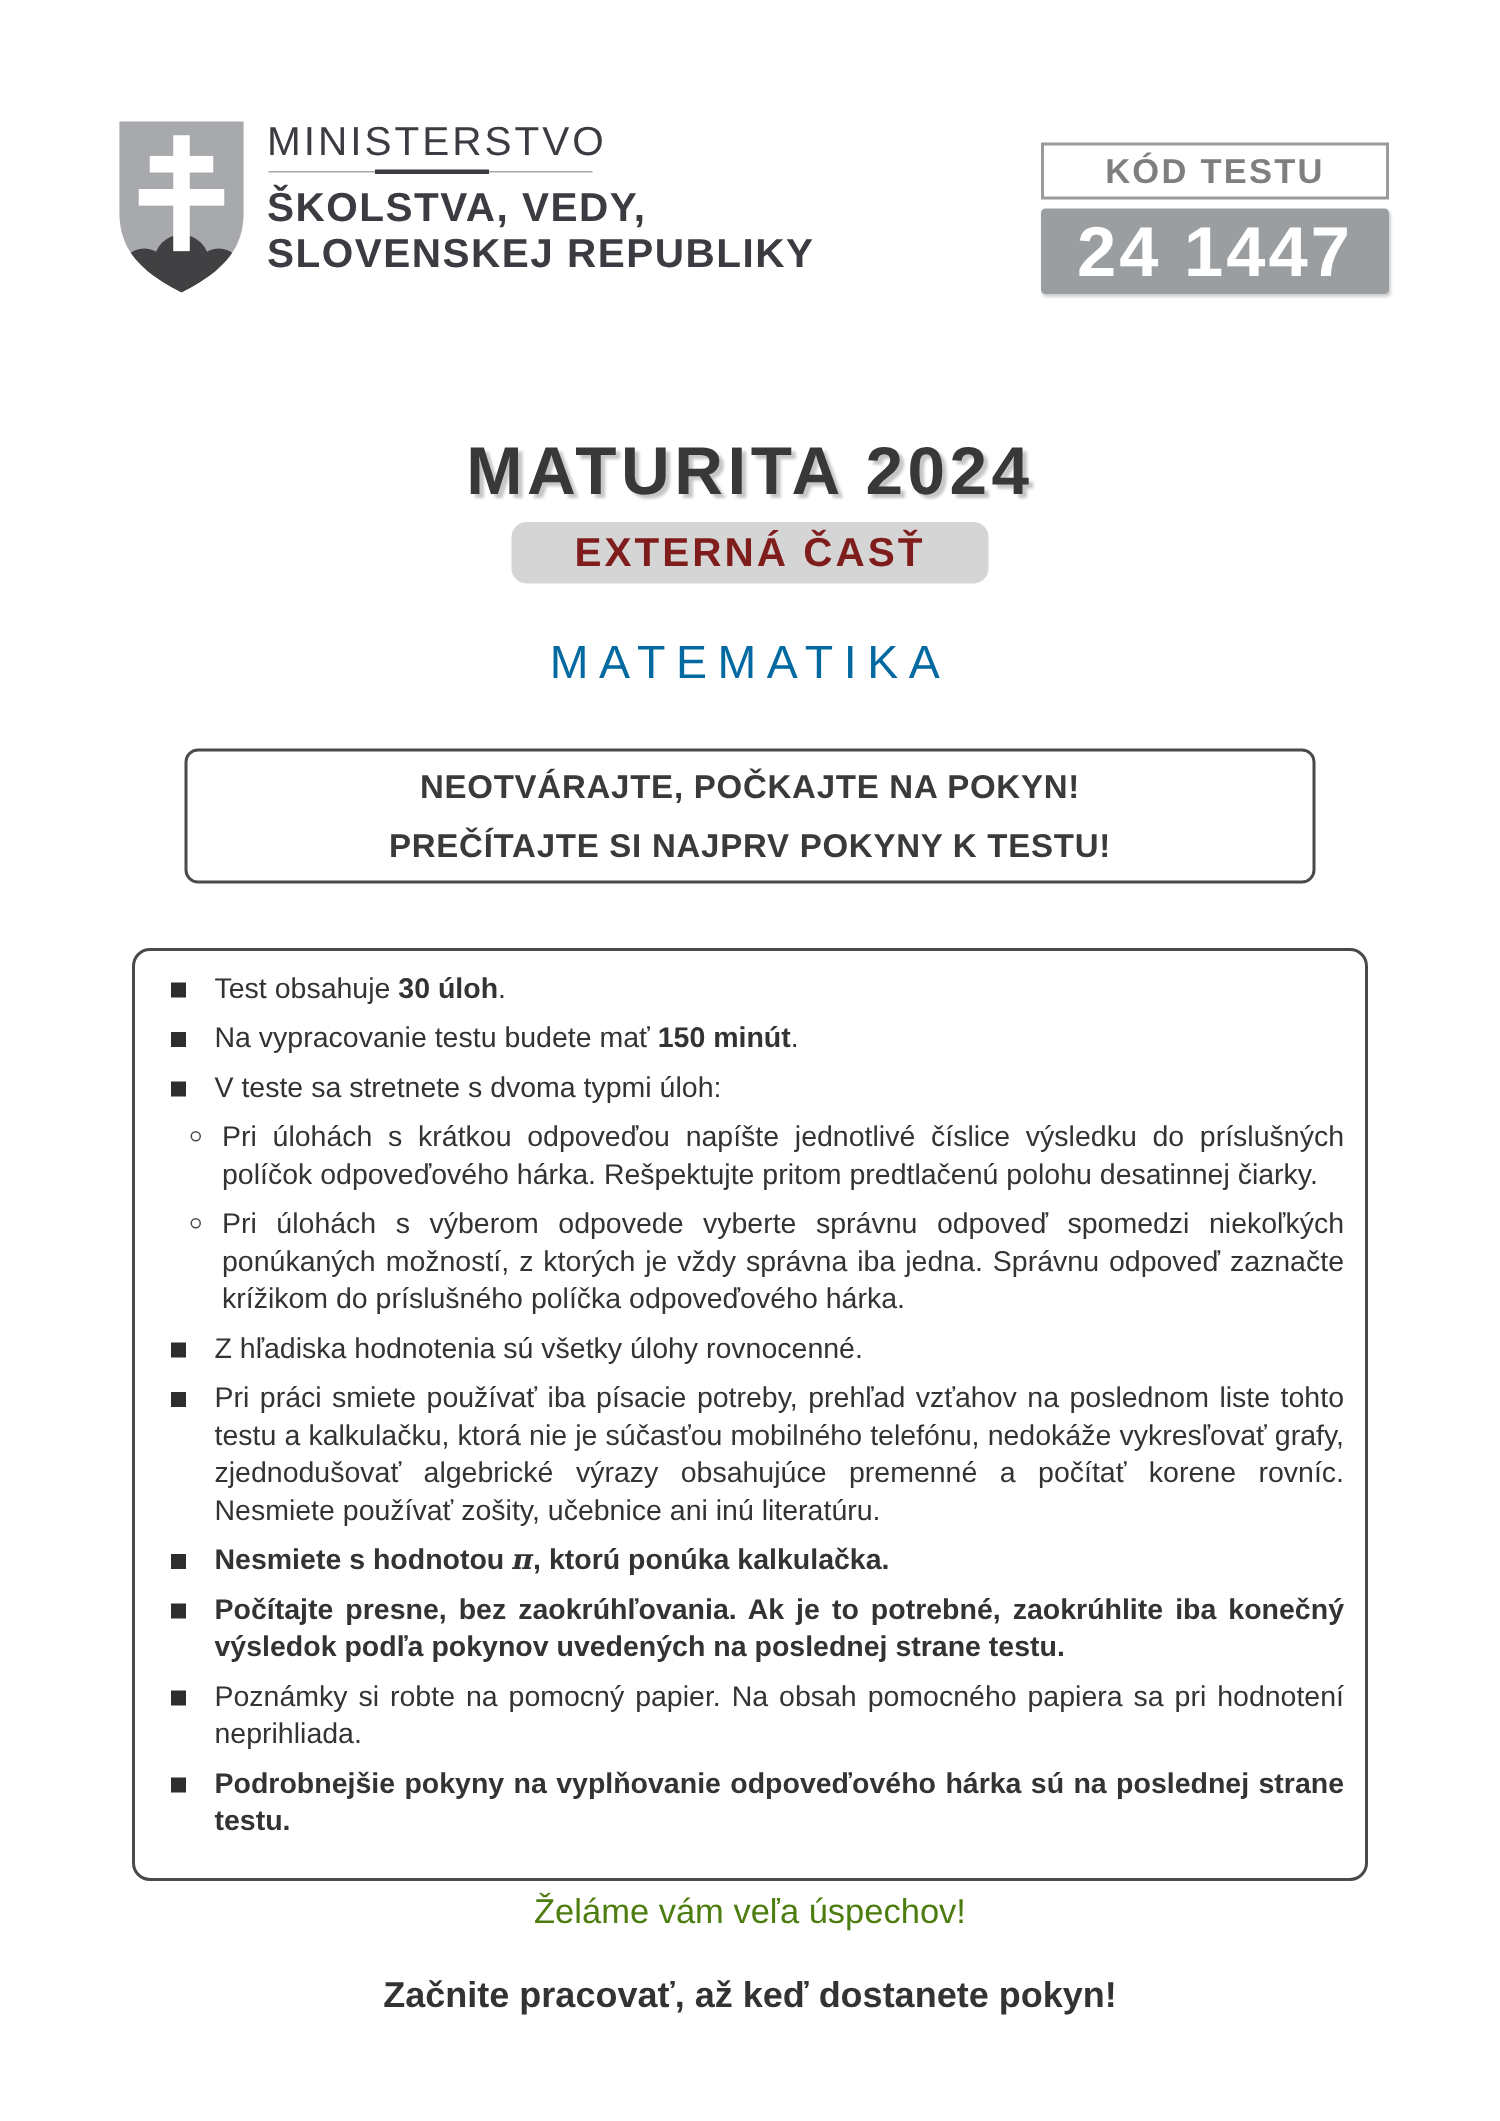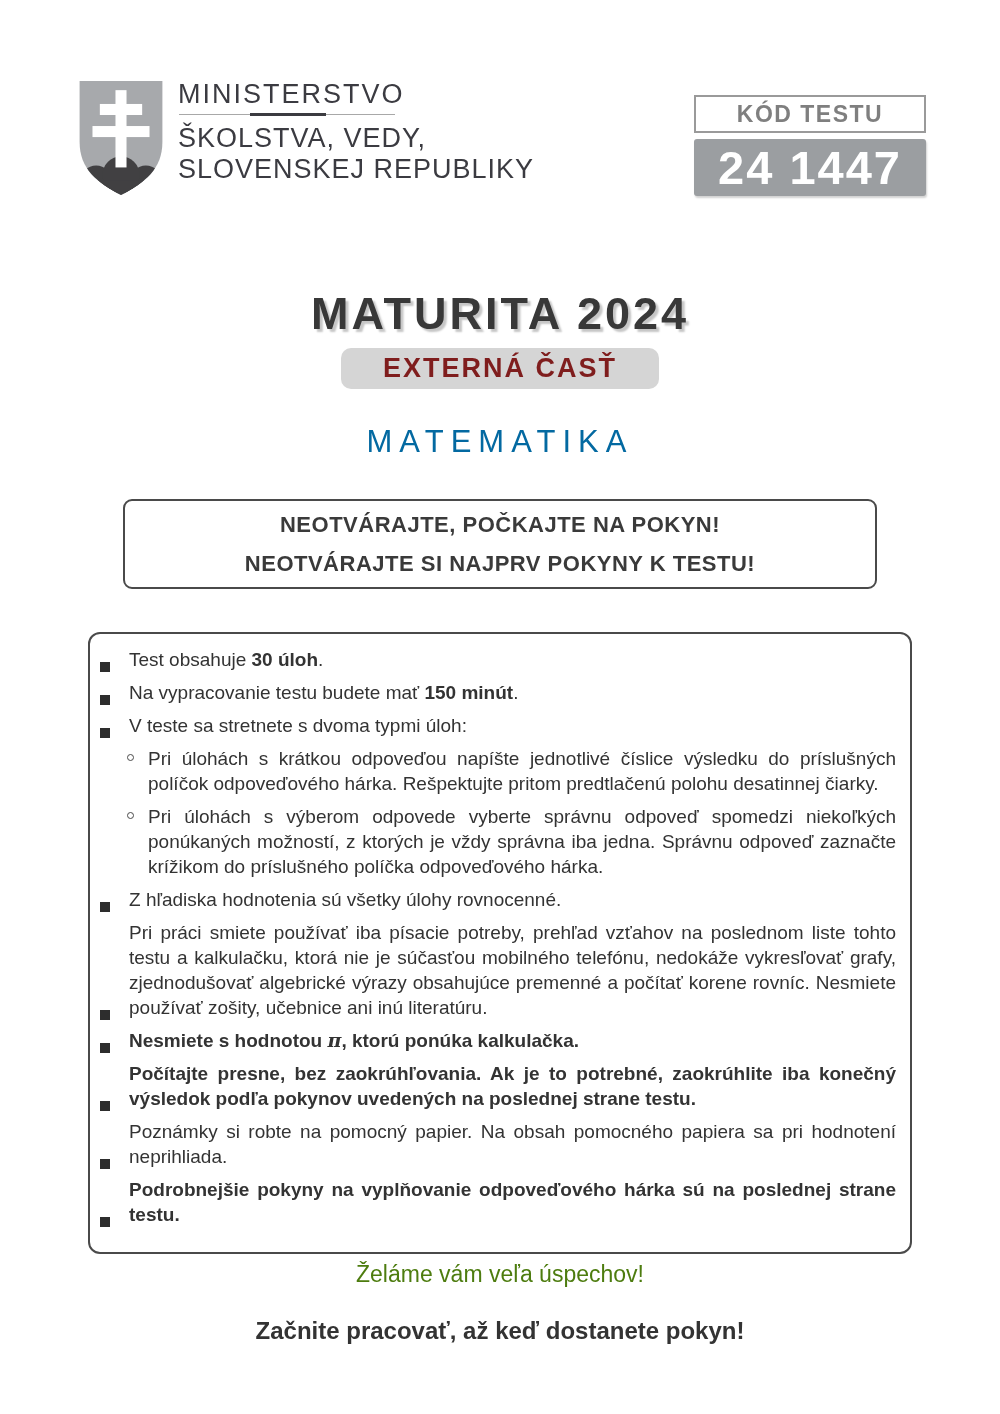--- a/index.html
+++ b/index.html
@@ -11,21 +11,21 @@
   }
 
   
   .logo { position:absolute; left:75px; top:76px; display:flex; }
   .coa  { width:92px; height:124px; flex:none; }
   .ministry-text { margin-left:11px; color:#3b3b41; padding-top:4px; }
   .ministry-line1 { font-size:27px; letter-spacing:2px; line-height:28px; font-weight:500; }
   .ministry-rule { position:relative; height:3px; margin:5px 0 7px 1px; width:216px; }
   .ministry-rule::before { content:""; position:absolute; left:0; right:0; top:1px; height:1px; background:#a8a8a8; }
   .ministry-rule::after  { content:""; position:absolute; left:33%; width:35%; top:0; height:3px; background:#3b3b40; }
-  .ministry-line { font-size:27px; letter-spacing:1px; line-height:31px; font-weight:400; }
+  .ministry-line { font-size:27px; letter-spacing:1px; line-height:31px; font-weight:700; }
 
   
   .code-label {
     position:absolute; left:694px; top:95px; width:232px; height:38px;
     border:2px solid #9a9a9a; background:#fff;
     display:flex; align-items:center; justify-content:center;
     font-size:23px; font-weight:bold; color:#7f7f7f; letter-spacing:1.5px;
   }
   .code-value {
     position:absolute; left:694px; top:139px; width:232px; height:57px;
@@ -60,21 +60,21 @@
   .warning-line { font-size:22px; font-weight:bold; color:#3a3a3a; letter-spacing:0.5px; }
 
   
   .instructions-box {
     position:absolute; left:88px; top:632px; width:824px;
     border:2px solid #4a4a4a; border-radius:12px;
     padding:13px 14px 13px 0;
   }
   .inst-item { display:flex; margin-bottom:8px; font-size:19px; line-height:25px; color:#333333; }
   .inst-item:last-child { margin-bottom:12px; }
-  .inst-item.lvl1 { padding-left:10px;align-items:flex-end; }
+  .inst-item.lvl1 { padding-left:24px; }
   .inst-item.lvl1 .bullet {
     width:10px; height:10px; background:#2d2d2d; flex:none; margin:8px 19px 0 0;
   }
   .inst-item.lvl2 { padding-left:37px; }
   .inst-item.lvl2 .bullet {
     width:7px; height:7px; border:1.5px solid #4a4a4a; border-radius:50%;
     background:transparent; flex:none; margin:8px 14px 0 0;
   }
   .inst-text { flex:1; text-align:justify; }
   .seg-bold { font-weight:bold; }
@@ -119,21 +119,21 @@
 <div class="code-value">24 1447</div>
 
 <div class="title-main">MATURITA 2024</div>
 <div class="title-part-wrap">
   <span class="title-part">EXTERNÁ ČASŤ</span>
 </div>
 <div class="title-subject">MATEMATIKA</div>
 
 <div class="warning-box">
   <div class="warning-line">NEOTVÁRAJTE, POČKAJTE NA POKYN!</div>
-  <div class="warning-line">NEOTVÁRAJTE SI NAJPRV POKYNY K TESTU!</div>
+  <div class="warning-line">PREČÍTAJTE SI NAJPRV POKYNY K TESTU!</div>
 </div>
 
 <div class="instructions-box">
   <div>
   <div class="inst-item lvl1">
     <span class="bullet"></span>
     <div class="inst-text"><span>Test obsahuje </span><span class="seg-bold">30 úloh</span><span>.</span></div>
   </div>
 
   <div class="inst-item lvl1">

